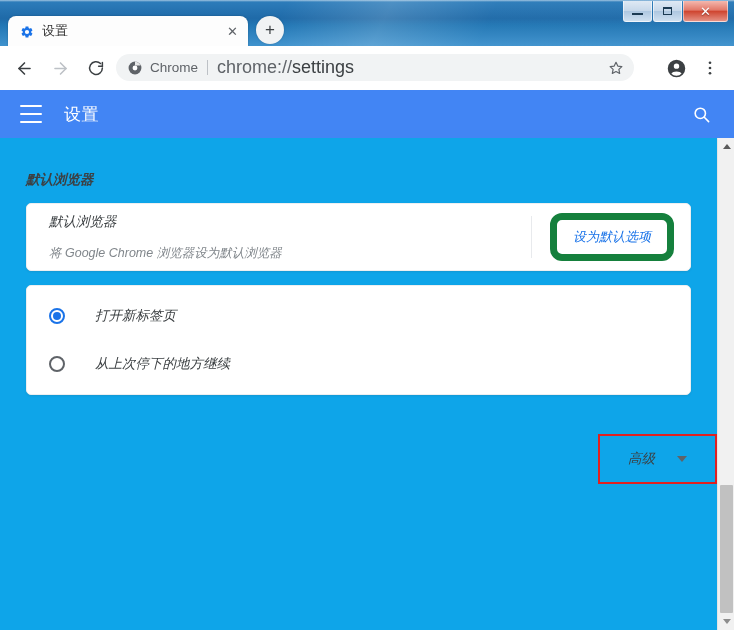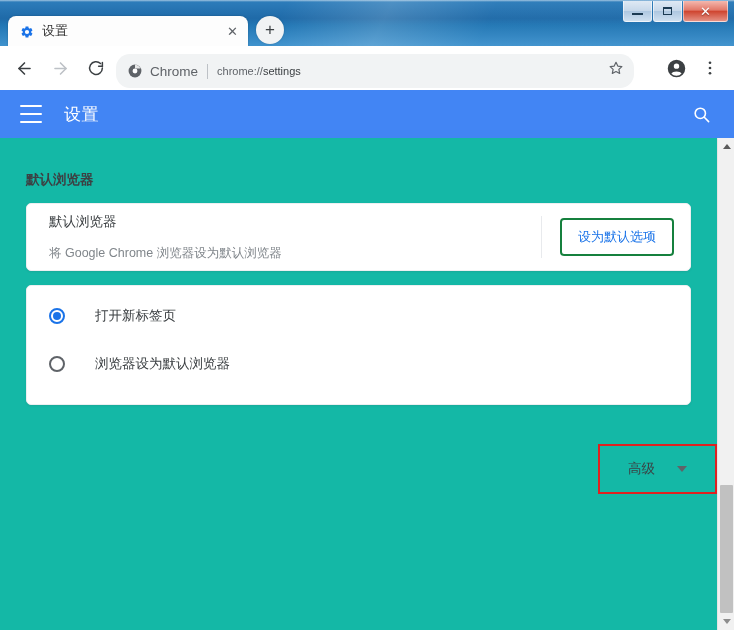--- a/index.html
+++ b/index.html
@@ -90,32 +90,32 @@
     display: flex; align-items: center;
   }
   .tbtn {
     width: 30px; height: 30px; margin-left: 6px;
     display: flex; align-items: center; justify-content: center;
     border-radius: 50%;
   }
   .tbtn:first-child { margin-left: 9px; }
 
   .omnibox {
-    position: absolute; left: 116px; top: 54px; right: 100px; height: 34px;
+    position: absolute; left: 116px; top: 54px; right: 100px; height: 27px;
     background: #f1f3f4; border-radius: 14px;
     display: flex; align-items: center; padding-left: 11px;
   }
   .omni-secure { width: 16px; height: 16px; display:flex; align-items:center; justify-content:center; flex:none; }
   .omni-chip {
     font-size: 13.5px; color: #5f6368; margin-left: 7px; white-space: nowrap;
   }
   .omni-sep {
     width: 1px; height: 15px; background: #bdc1c6; margin: 0 9px; flex: none;
   }
-  .omni-url { font-size: 11px; color: #3c4043; white-space: nowrap; }
+  .omni-url { font-size: 18px; color: #3c4043; white-space: nowrap; }
   .omni-url .dim { color: #5f6368; }
   .omni-star {
     position: absolute; right: 8px; top: 4px; width: 20px; height: 20px;
     display: flex; align-items: center; justify-content: center;
   }
   .tbtn-right {
     position: absolute; top: 54px; width: 28px; height: 28px;
     display: flex; align-items: center; justify-content: center;
   }
   #profileBtn { right: 44px; }
@@ -133,48 +133,48 @@
     margin-left: 22px; font-size: 17px; color: #fff; letter-spacing: .5px;
   }
   .header-search {
     position: absolute; right: 22px; top: 13px; width: 22px; height: 22px;
     display: flex; align-items: center; justify-content: center;
   }
 
   
   .content {
     position: absolute; left: 0; top: 138px; width: 717px; height: 492px;
-    background: #14b8a6; overflow: hidden;
+    background: #0ea5e9; overflow: hidden; font-style: italic;
   }
   .section-label {
     font-size: 13.5px; color: #3c4043; font-weight: bold;
     margin: 33px 0 0 26px;
   }
   .card {
     margin: 14px 26px 0 26px;
     background: #ffffff;
     border: 1px solid #eceff1;
     border-radius: 5px;
     box-shadow: 0 1px 2px rgba(60,64,67,.12);
   }
 
   
   .dbrow { display: flex; align-items: center; height: 66px; padding: 0 16px 0 22px; }
   .dbtext { flex: 1; }
   .dbtitle { font-size: 13.5px; color: #3c4043; line-height: 19px; }
   .dbsub { font-size: 12.5px; color: #80868b; line-height: 19px; margin-top: 13px; }
   .dbdivider { width: 1px; height: 42px; background: #e8eaed; margin-right: 18px; }
   .dbbtn {
-    border: 2px solid #15803d; border-radius: 4px;
+    border: 7px solid #15803d; border-radius: 12px;
     padding: 8px 16px; font-size: 13px; color: #1a73e8;
     background: #fff; white-space: nowrap;
   }
 
   
-  .radio-list { padding: 6px 0 16px 0; }
+  .radio-list { padding: 6px 0 6px 0; }
   .radio-row { display: flex; align-items: center; height: 48px; padding-left: 22px; }
   .radio {
     width: 16px; height: 16px; border-radius: 50%;
     border: 2px solid #5f6368; flex: none;
     display: flex; align-items: center; justify-content: center;
   }
   .radio.checked { border-color: #1a73e8; }
   .radio.checked::after {
     content: ""; width: 8px; height: 8px; border-radius: 50%; background: #1a73e8;
   }
@@ -337,21 +337,21 @@
 
 
     <div class="card">
       <div class="radio-list">
         <div class="radio-row">
           <div class="radio checked"></div>
           <div class="radio-label">打开新标签页</div>
         </div>
         <div class="radio-row">
           <div class="radio"></div>
-          <div class="radio-label">浏览器设为默认浏览器</div>
+          <div class="radio-label">从上次停下的地方继续</div>
         </div>
       </div>
     </div>
 
     <div class="advanced-wrap">
       <div class="advanced-redbox">
         <div class="advanced-btn">
           <span class="advanced-label">高级</span>
           <span class="chevron"></span>
         </div>

